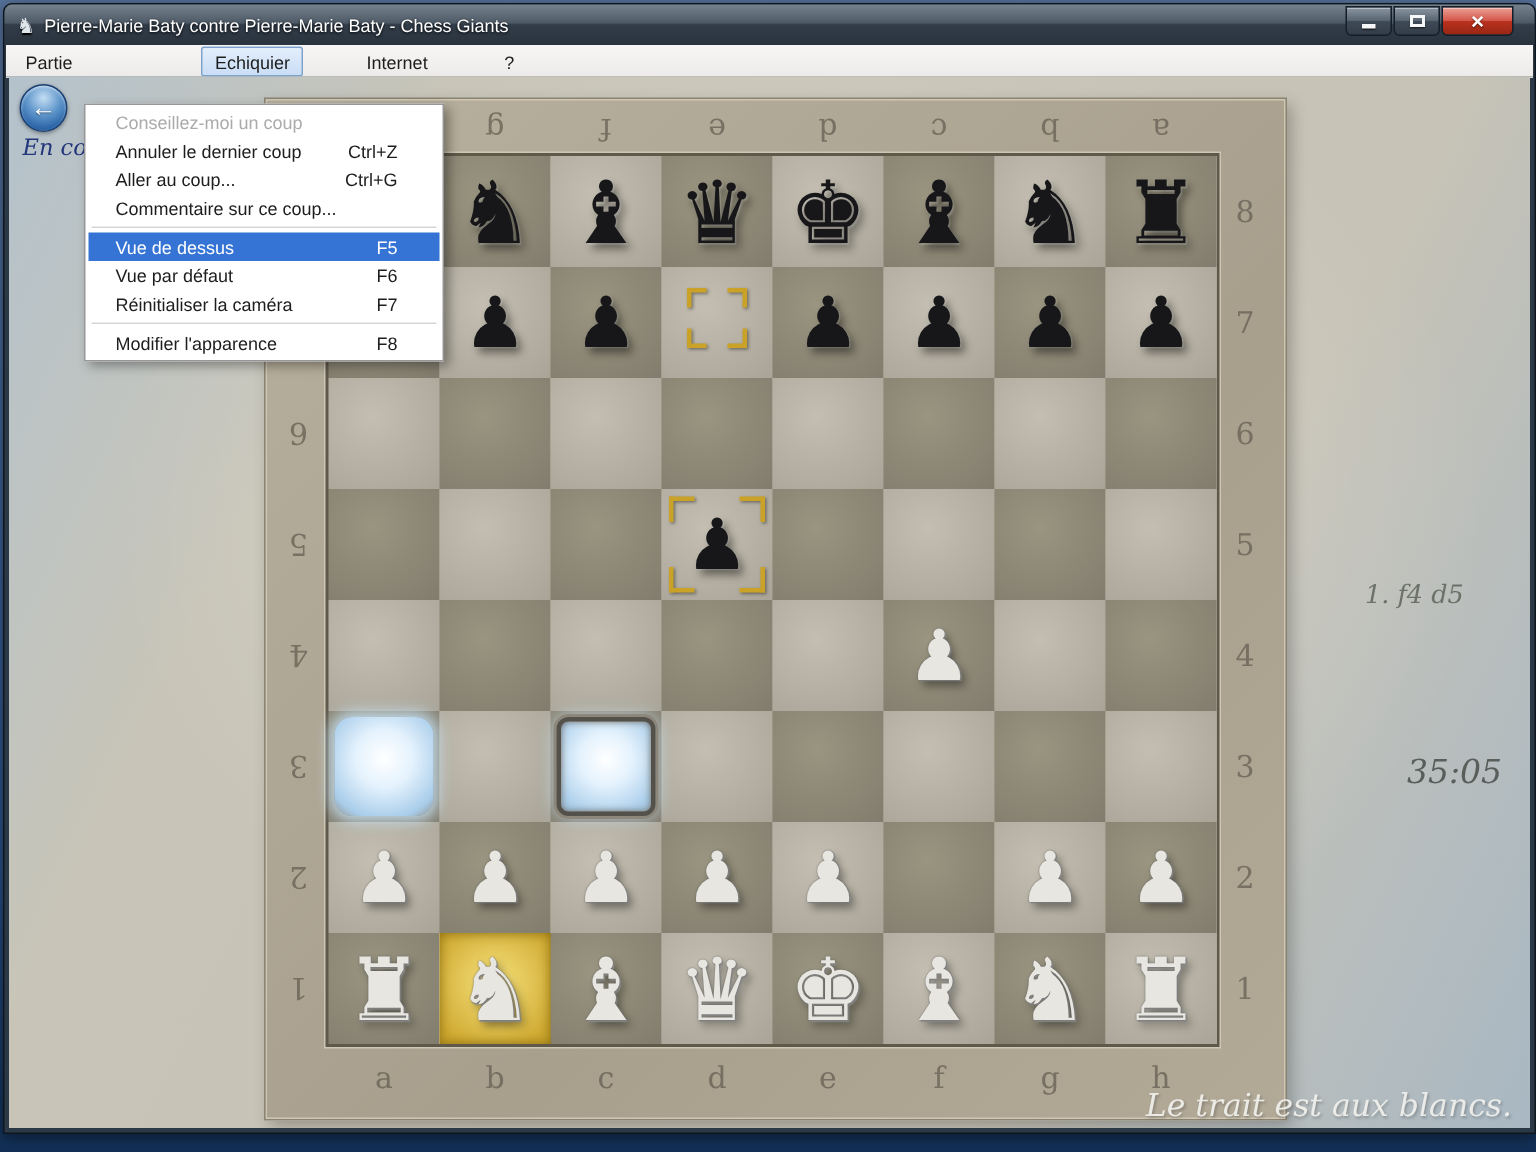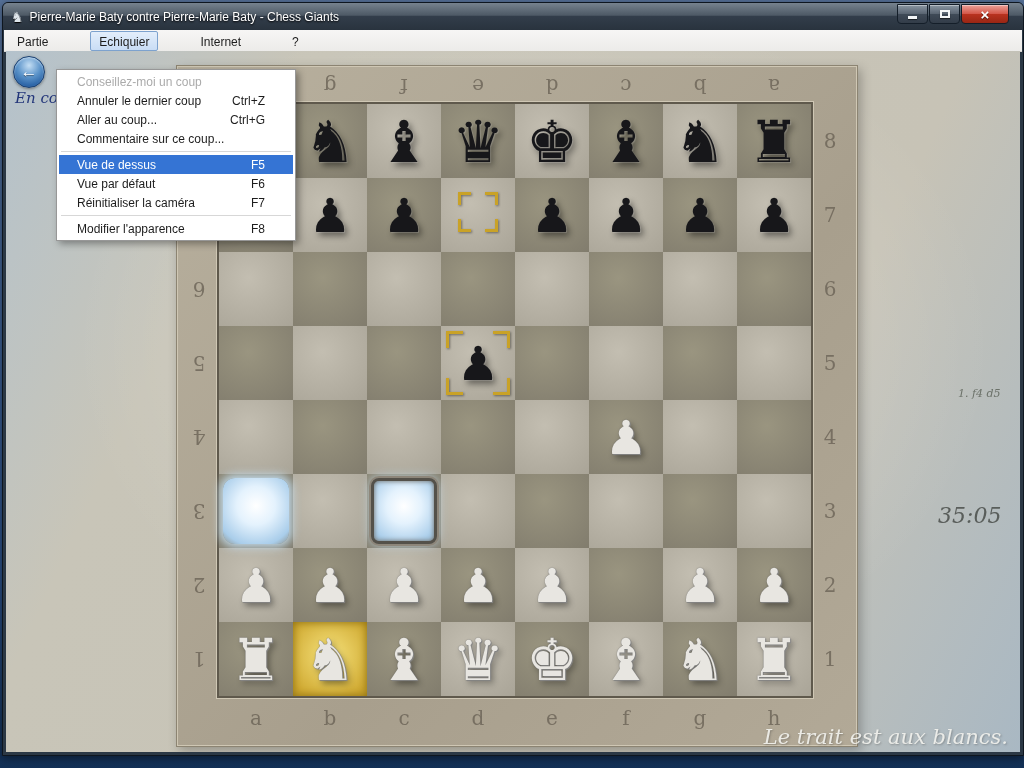--- a/index.html
+++ b/index.html
@@ -21,38 +21,38 @@
     box-shadow:inset 0 1px 0 rgba(255,255,255,.4);display:flex;align-items:center;justify-content:center;}
   .btn-min::after{content:"";width:9px;height:3px;background:#f4f6f8;margin-top:7px;box-shadow:0 1px 1px rgba(0,0,0,.6);}
   .btn-max::after{content:"";width:10px;height:8px;border:2px solid #f4f6f8;box-sizing:border-box;box-shadow:0 1px 1px rgba(0,0,0,.5);}
   .btn-close{width:46px;background:linear-gradient(180deg,#eca198,#d4584a 48%,#b8321f 52%,#992614);}
   .btn-close::after{content:"×";color:#fff;font-size:15px;font-weight:bold;line-height:15px;text-shadow:0 1px 1px rgba(0,0,0,.6);}
   
   .menubar{position:absolute;left:1px;top:27px;right:1px;height:21px;
     background:linear-gradient(180deg,#f7f6f5,#ecebe9);border-bottom:1px solid #d8d5d0;
     display:flex;align-items:flex-end;padding-left:4px;font-size:12px;color:#1d1d1d;gap:33px;}
   .menu-bar-item{padding:3px 8px 0 8px;border:1px solid transparent;border-radius:2px;height:15px;}
-  .menu-bar-item.active{background:linear-gradient(180deg,#e3eefb,#c9ddf5);border:1px solid #7da2ce;}
+  .menu-bar-item.active{background:linear-gradient(180deg,#e3eefb,#c9ddf5);border:1px solid #7da2ce;margin-left:44px;}
   
   .content{position:absolute;left:3px;top:48px;right:3px;bottom:3px;overflow:hidden;
     background:
       radial-gradient(ellipse at 52% 42%, rgba(255,255,255,.28), rgba(255,255,255,0) 62%),
       linear-gradient(115deg,#b4c2cc 0%,#c8c5b8 22%,#c7c3b6 72%,#a9b8c3 100%);}
   
   .back-btn{position:absolute;left:7px;top:5px;width:30px;height:30px;border-radius:50%;
     border:1px solid #1a3f70;
     background:radial-gradient(circle at 50% 28%,#c4def4,#5b93c9 45%,#2a63a6 78%,#1c4a85);
     box-shadow:0 1px 3px rgba(0,0,0,.4), inset 0 1px 2px rgba(255,255,255,.6);
     color:#fff;font-size:17px;font-weight:bold;display:flex;align-items:center;justify-content:center;
     text-shadow:0 1px 1px rgba(0,0,0,.5);}
   .back-label{position:absolute;left:9px;top:38px;font-family:"DejaVu Serif",serif;
     font-style:italic;font-size:15px;color:#23367a;}
   
-  .move-list{position:absolute;left:952px;top:336px;font-family:"DejaVu Serif",serif;
-    font-style:italic;font-size:11px;color:rgba(88,94,84,.8);}
+  .move-list{position:absolute;left:904px;top:336px;font-family:"DejaVu Serif",serif;
+    font-style:italic;font-size:17px;color:rgba(88,94,84,.8);}
   .clock{position:absolute;left:932px;top:452px;font-family:"DejaVu Serif",serif;
     font-style:italic;font-size:22px;color:rgba(66,70,66,.8);}
   .status-text{position:absolute;right:12px;top:674px;font-family:"DejaVu Serif",serif;
     font-style:italic;font-size:21px;color:rgba(243,243,238,.9);
     text-shadow:1px 1px 2px rgba(60,60,60,.35);}
   
   .board-frame{position:absolute;left:170px;top:14px;width:680px;height:680px;
     background:linear-gradient(135deg,#b8b09e,#a89f8d 60%,#b2a997);
     border:1px solid #8c8472;box-shadow:3px 4px 10px rgba(0,0,0,.25), inset 0 0 0 1px #cfc7b4;}
   .squares{position:absolute;left:42px;top:38px;width:592px;height:592px;

